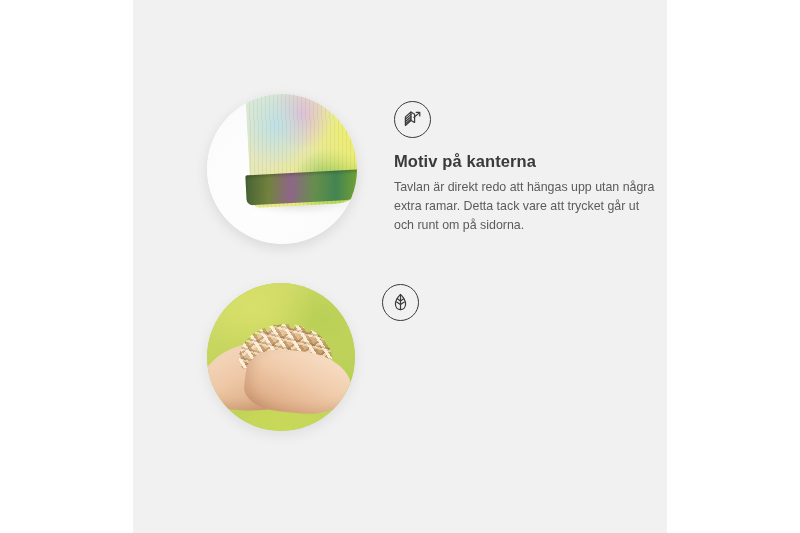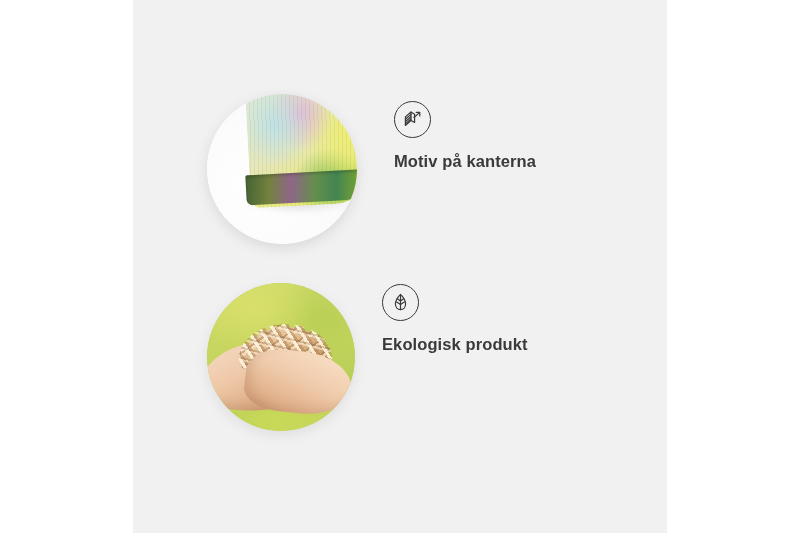--- a/index.html
+++ b/index.html
@@ -246,20 +246,21 @@
           <path d="M4.6 9.3 L10.4 4.2 L10.4 13.1 L4.6 18.2 Z"></path>
           <path d="M4.6 11.7 L10.4 6.7"></path>
           <path d="M4.6 14.1 L10.4 9.1"></path>
           <path d="M4.6 16.5 L10.4 11.5"></path>
           <path d="M10.4 13.1 L14.2 15.0 L14.2 6.6 L10.4 4.2"></path>
           <path d="M13.4 9.9 L19.1 5.1"></path>
           <path d="M15.9 4.6 L19.6 4.6 L19.6 8.3"></path>
         </svg>
       </div>
       <h2 class="feature-title">Motiv på kanterna</h2>
+      <p class="feature-desc">Tavlan är direkt redo att hängas upp utan några extra ramar. Detta tack vare att trycket går ut och runt om på sidorna.</p>
     </div>
   </div>
 
   <div class="feature feature-2">
 
     <div class="photo-circle photo-2">
       <div class="meadow"></div>
       <div class="hand-back"></div>
       <div class="chips"></div>
       <div class="hand-front"></div>
@@ -269,17 +270,16 @@
       <div class="icon-badge">
         <svg width="23" height="23" viewBox="0 0 24 24" fill="none" stroke="#3a3a3a" stroke-width="1.25" stroke-linecap="round" stroke-linejoin="round">
           <path d="M12 3.6 C15.6 7.2 17.3 10.8 17.3 13.6 C17.3 16.9 15.0 19.4 12 19.4 C9.0 19.4 6.7 16.9 6.7 13.6 C6.7 10.8 8.4 7.2 12 3.6 Z"></path>
           <path d="M12 4.6 L12 19.4"></path>
           <path d="M12 10.4 L8.7 8.0"></path>
           <path d="M12 10.4 L15.3 8.0"></path>
           <path d="M12 14.0 L8.0 11.4"></path>
           <path d="M12 14.0 L16.0 11.4"></path>
         </svg>
       </div>
-      <h2 class="feature-title">Ekologisk produkt</h2>
     </div>
   </div>
 
 </div>
 
 </body></html>

